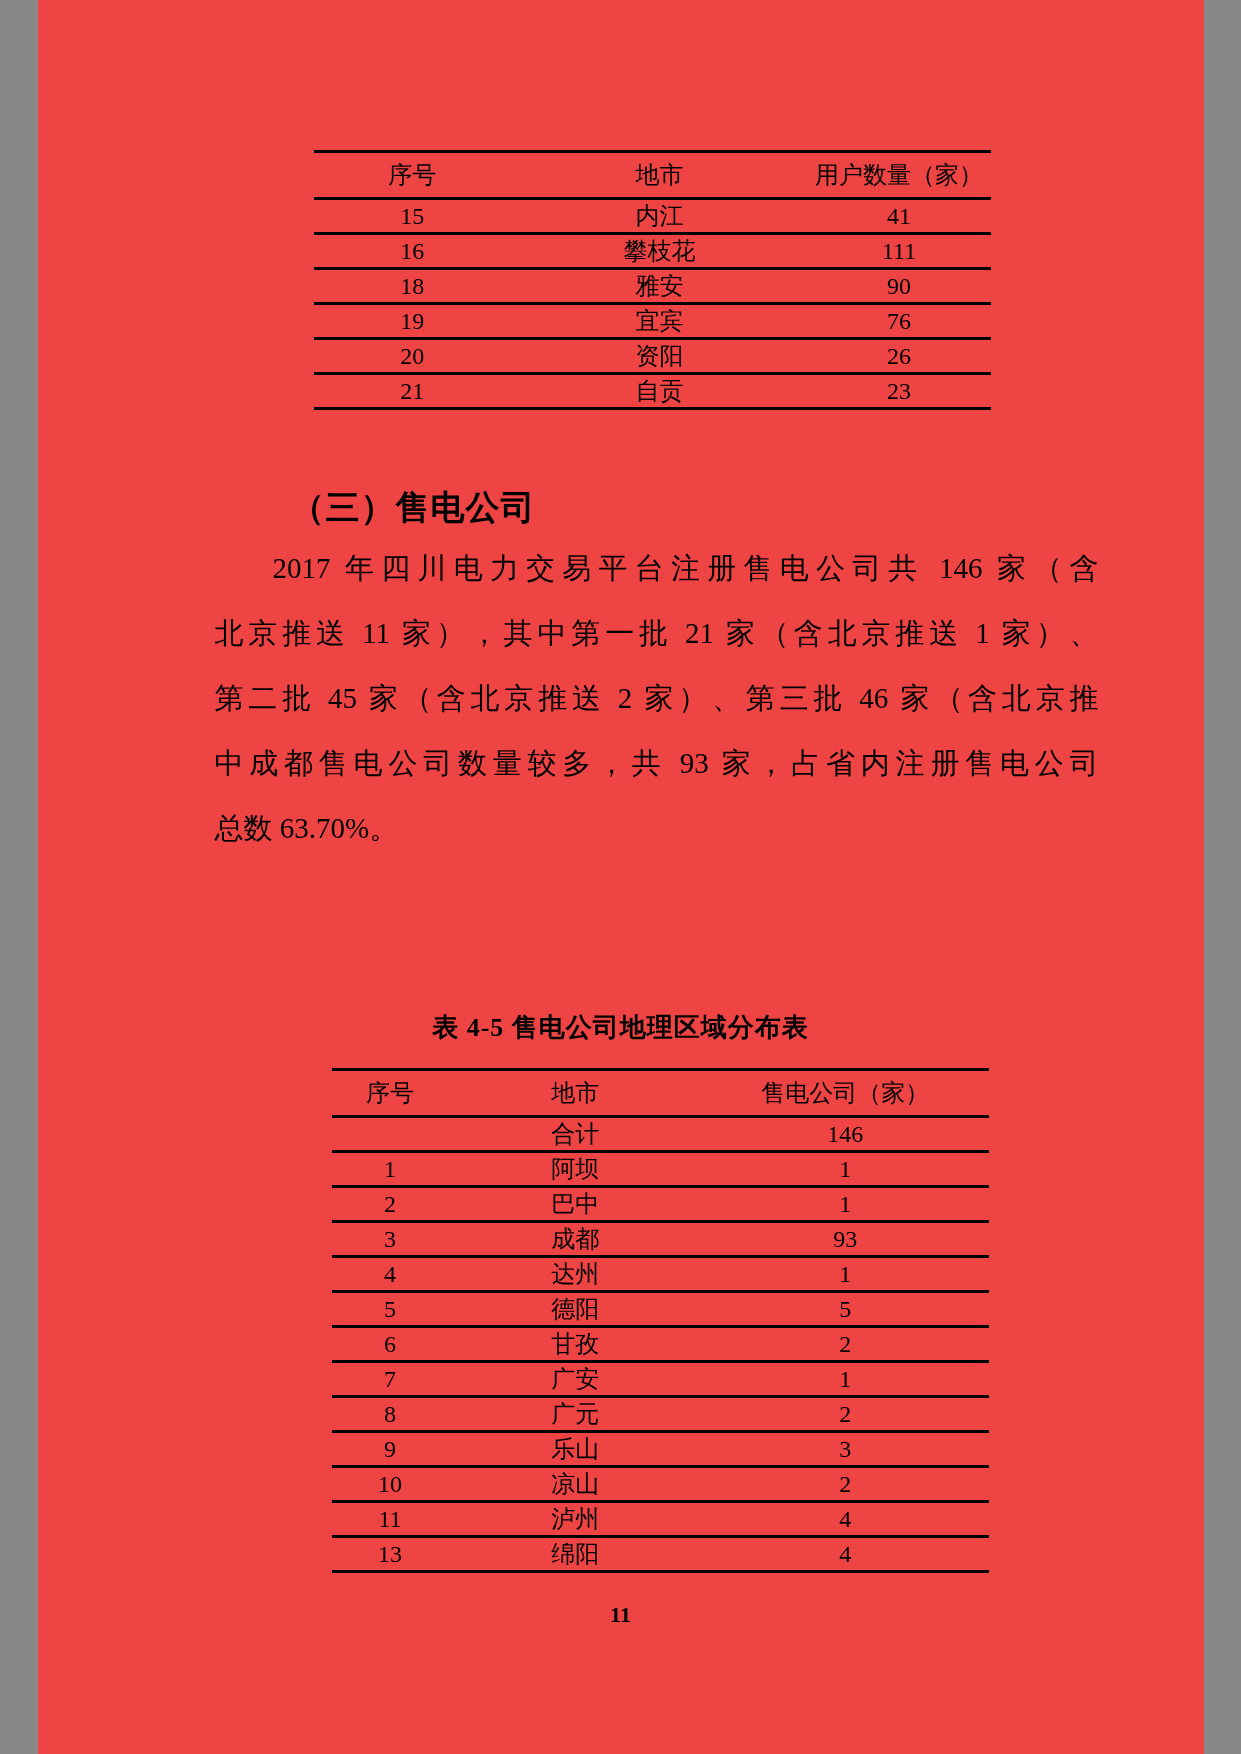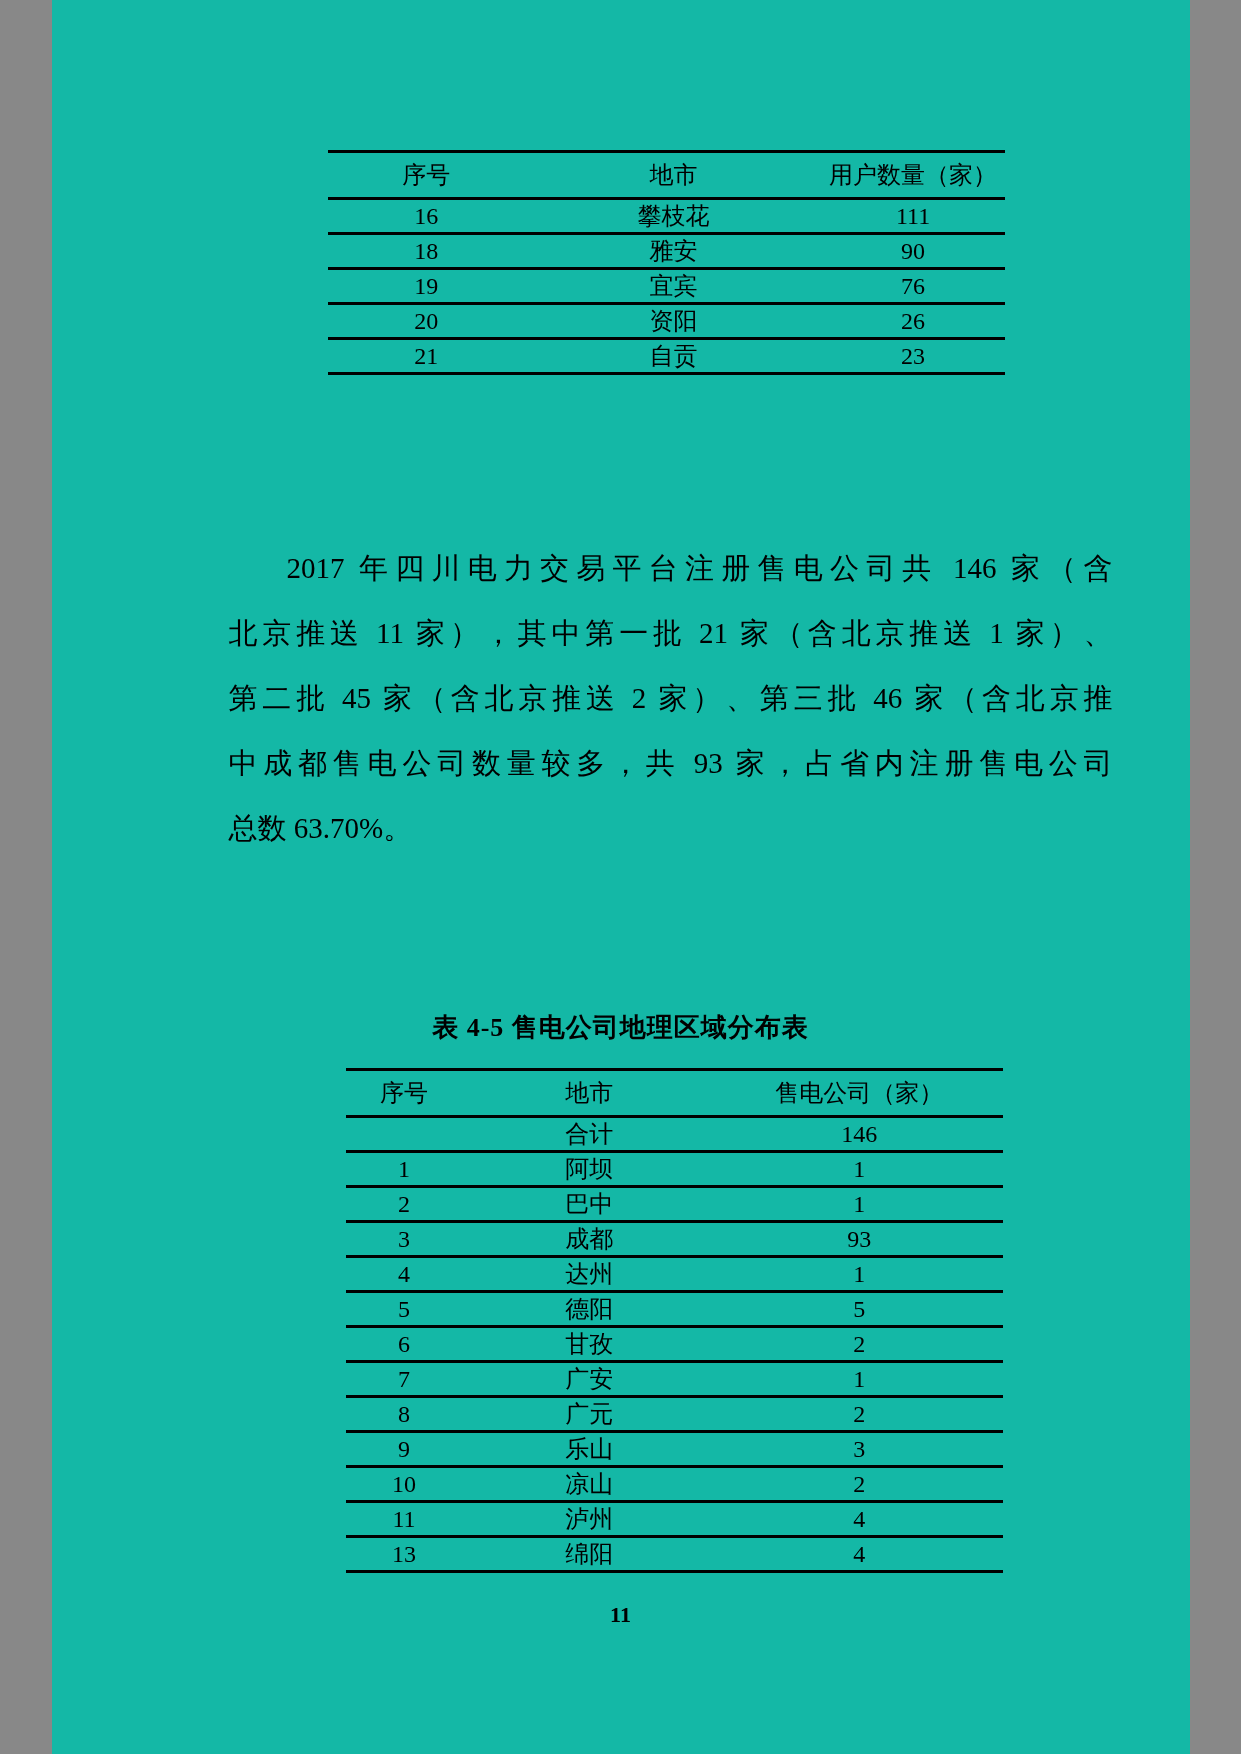--- a/index.html
+++ b/index.html
@@ -1,24 +1,25 @@
 <!DOCTYPE html>
 <html><head>
 <meta charset="utf-8">
 <style>
   html, body { margin: 0; padding: 0; background: #888; }
   .page {
     position: relative;
     width: 1138px;
     height: 1754px;
     margin: 0 auto;
-    background: #14b8a6;
+    background: #ef4444;
     color: #000000;
     font-family: "Liberation Serif", "DejaVu Serif", serif;
     overflow: hidden;
+    padding-left: 28px;
   }
 
   
   table.doc-table {
     position: absolute;
     border-collapse: collapse;
     table-layout: fixed;
     border-top: 3px solid #000;
     font-size: 24px;
     color: #000;
@@ -115,20 +116,25 @@
       </colgroup>
     <thead>
       <tr>
         <th>序号</th>
         <th>地市</th>
         <th>用户数量（家）</th>
       </tr>
     </thead>
     <tbody>
         <tr>
+          <td>15</td>
+          <td>内江</td>
+          <td>41</td>
+        </tr>
+        <tr>
           <td>16</td>
           <td>攀枝花</td>
           <td>111</td>
         </tr>
         <tr>
           <td>18</td>
           <td>雅安</td>
           <td>90</td>
         </tr>
         <tr>
@@ -142,20 +148,21 @@
           <td>26</td>
         </tr>
         <tr>
           <td>21</td>
           <td>自贡</td>
           <td>23</td>
         </tr>
       </tbody>
   </table>
 
+  <div class="section-heading">（三）售电公司</div>
 
   <div class="body-paragraph">
     <div class="jline first">2017 年四川电力交易平台注册售电公司共 146 家（含</div>
     <div class="jline">北京推送 11 家），其中第一批 21 家（含北京推送 1 家）、</div>
     <div class="jline">第二批 45 家（含北京推送 2 家）、第三批 46 家（含北京推</div>
     <div class="jline">中成都售电公司数量较多，共 93 家，占省内注册售电公司</div>
     <div class="jline last">总数 63.70%。</div>
   </div>
 
   <div class="table-caption">表 4-5 售电公司地理区域分布表</div>

